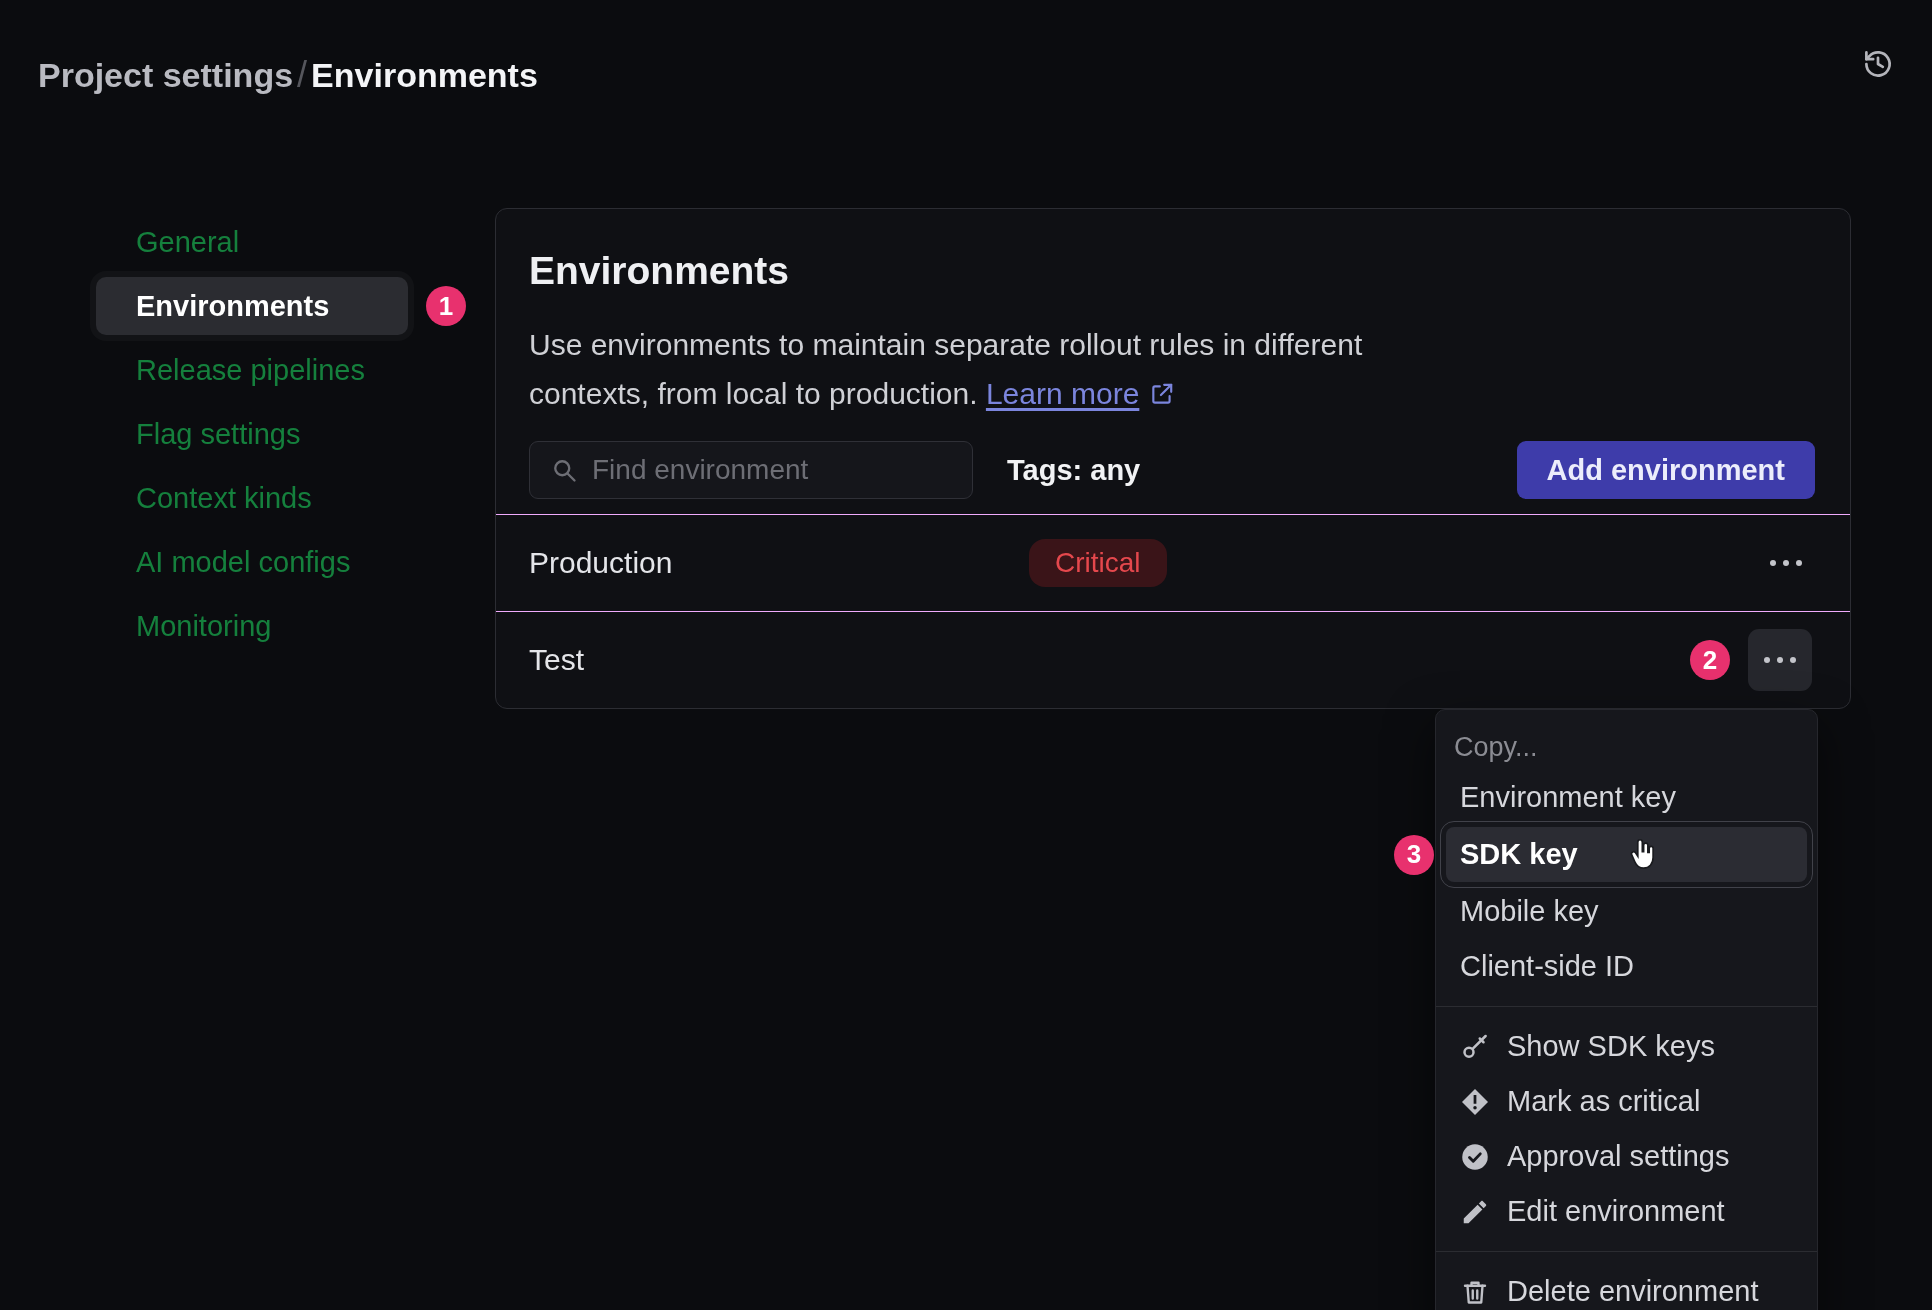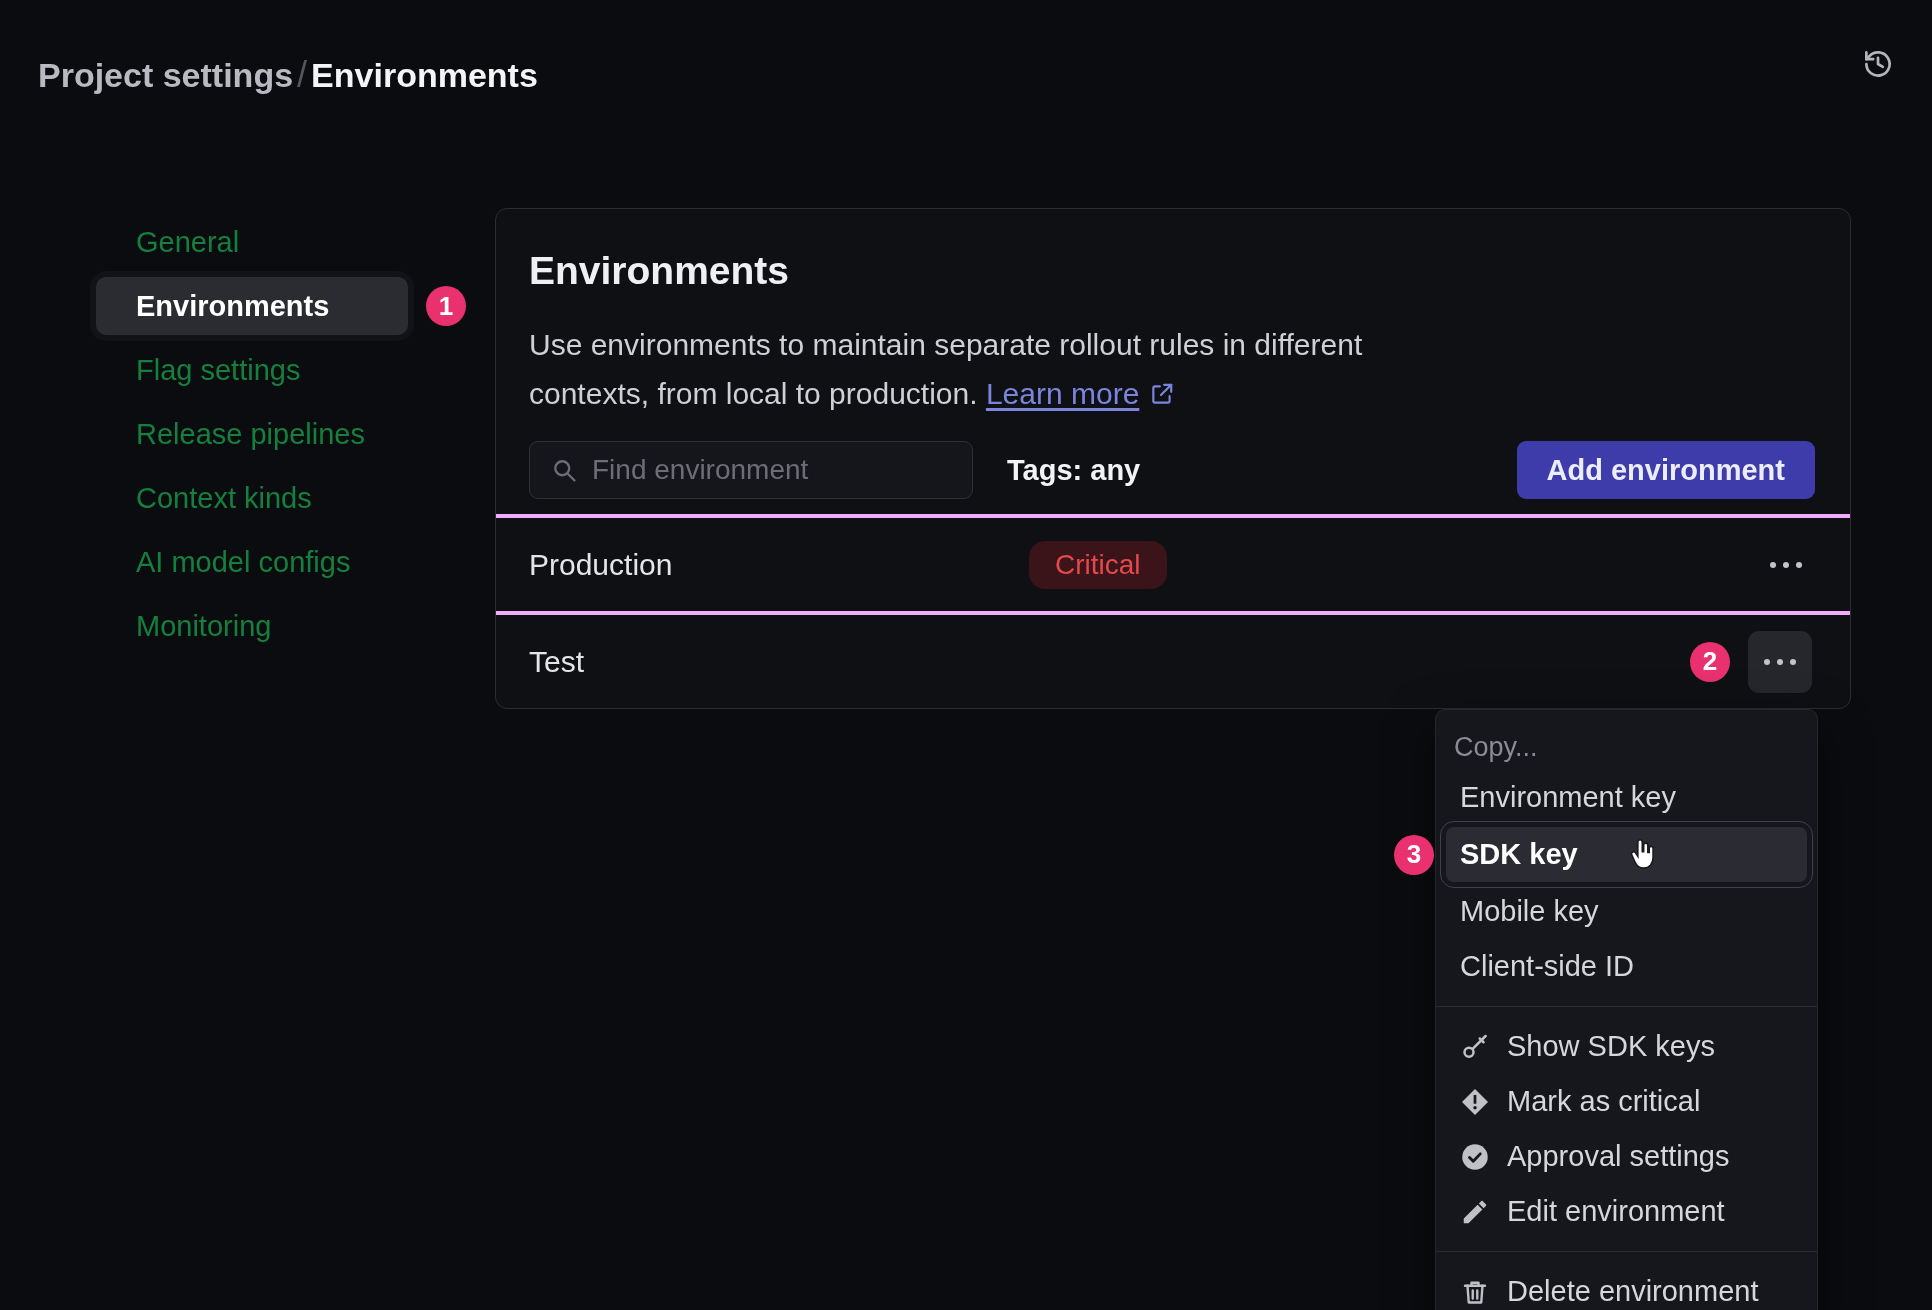--- a/index.html
+++ b/index.html
@@ -40,21 +40,21 @@
   .controls { position:absolute; left:33px; right:35px; top:228px; height:66px; display:flex; align-items:center; }
   .search-box { position:relative; width:444px; height:58px; background:#15161b; border:1px solid #2f3037; border-radius:9px; display:flex; align-items:center; }
   .search-icon { width:28px; height:28px; margin:0 14px 0 20px; color:#6d6e75; flex:none; }
   .search-icon svg { width:100%; height:100%; }
   .search-box input { flex:1; height:100%; background:transparent; border:none; outline:none; color:#e6e7ea; font-size:28px; font-family:"Liberation Sans", sans-serif; }
   .search-box input::placeholder { color:#6d6e75; }
   .tags-filter { margin-left:34px; font-size:29px; font-weight:700; color:#f2f3f5; cursor:pointer; }
   .add-btn { margin-left:auto; height:58px; padding:0 30px; background:var(--primary-indigo); color:#ecedfb; border:none; border-radius:9px; font-size:29px; font-weight:700; font-family:"Liberation Sans", sans-serif; cursor:pointer; }
 
   .env-rows { position:absolute; left:0; right:0; top:305px; bottom:0; display:flex; flex-direction:column; }
-  .env-row { flex:1; display:flex; align-items:center; padding:0 38px 0 33px; border-top:4px solid #f0abfc; font-size:30px; color:#e4e5e9; }
+  .env-row { flex:1; display:flex; align-items:center; padding:0 38px 0 33px; border-top:1px solid #f0abfc; font-size:30px; color:#e4e5e9; }
   .env-name { width:500px; flex:none; }
   .status-badge { background:var(--critical-bg); color:var(--critical-red); font-size:28px; font-weight:500; padding:8px 26px; border-radius:16px; }
   .row-right { margin-left:auto; display:flex; align-items:center; gap:18px; }
   .dots { display:flex; gap:7px; align-items:center; justify-content:center; cursor:pointer; }
   .dots i { width:6px; height:6px; border-radius:50%; background:#c3c4ca; }
   .dots-plain { padding:14px 10px; }
   .dots-btn { width:64px; height:62px; background:#26272d; border-radius:11px; }
 
   
   .menu { position:absolute; left:1435px; top:709px; width:383px; background:#16171c; border:1px solid #26272d; border-radius:10px; box-shadow:0 18px 48px rgba(0,0,0,0.55); padding:14px 0 16px; }
@@ -87,24 +87,24 @@
 
 <nav class="sidebar">
   <div class="side-item">
     <span>General</span>
   </div>
   <div class="side-item selected">
     <span>Environments</span>
     <span class="step-badge">1</span>
   </div>
   <div class="side-item">
+    <span>Release pipelines</span>
+  </div>
+  <div class="side-item">
     <span>Flag settings</span>
-  </div>
-  <div class="side-item">
-    <span>Release pipelines</span>
   </div>
   <div class="side-item">
     <span>Context kinds</span>
   </div>
   <div class="side-item">
     <span>AI model configs</span>
   </div>
   <div class="side-item">
     <span>Monitoring</span>
   </div>

